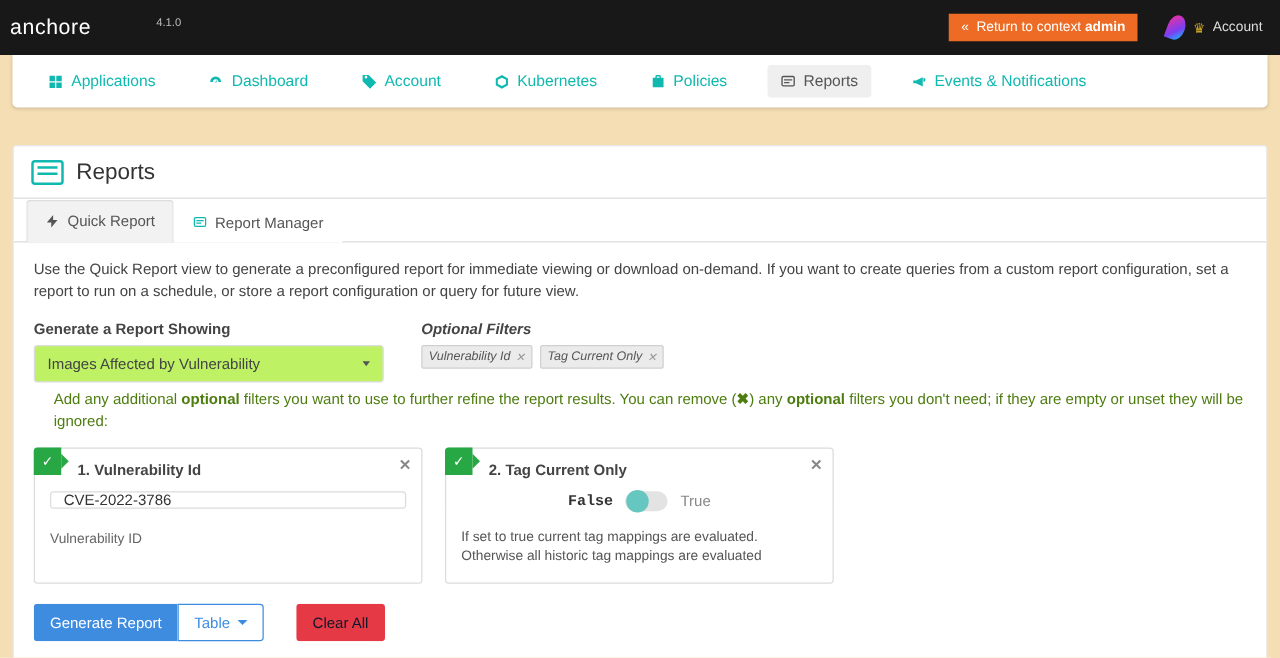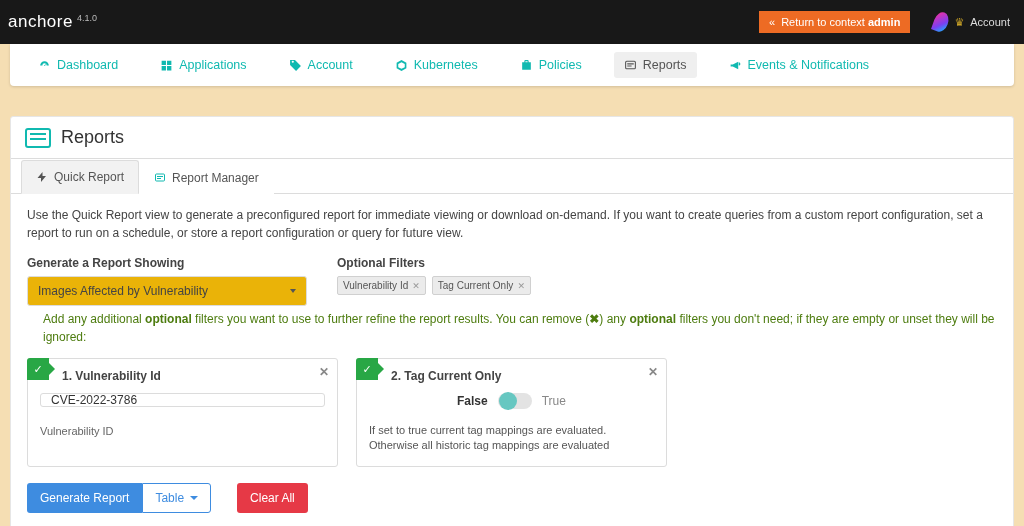--- a/index.html
+++ b/index.html
@@ -51,20 +51,21 @@
     font-size: 17px;
     font-weight: 400;
     letter-spacing: 0.5px;
     font-family: "Trebuchet MS", sans-serif;
   }
   .brand-ver {
     font-size: 9px;
     color: #bbb;
     position: relative;
     top: -6px;
+    margin-left: 48px;
   }
   .topbar-spacer { flex: 1; }
   .return-btn {
     background: var(--orange);
     color: #fff;
     font-size: 11px;
     padding: 5px 10px;
     display: flex;
     align-items: center;
     gap: 6px;
@@ -197,37 +198,37 @@
     line-height: 1.5;
     margin-bottom: 14px;
   }
 
   .two-col {
     display: flex;
     gap: 30px;
     margin-bottom: 4px;
   }
   .colA { width: 280px; }
-  .colB { flex: 1; }
+  .colB { flex: 1; font-style: italic; }
   .label-bold {
     font-weight: 700;
     font-size: 12px;
     margin-bottom: 6px;
   }
   .select-box {
     border: 1px solid var(--border);
     border-radius: 3px;
     height: 28px;
     display: flex;
     align-items: center;
     justify-content: space-between;
     padding: 0 10px;
     font-size: 12px;
     color: #444;
-    background: #eab308;
+    background: #bef264;
     cursor: pointer;
   }
   .chips {
     display: flex;
     gap: 6px;
   }
   .chip {
     background: var(--chip-bg);
     border: 1px solid var(--chip-border);
     border-radius: 2px;
@@ -319,21 +320,21 @@
     color: #666;
   }
   .toggle-row {
     display: flex;
     align-items: center;
     justify-content: center;
     gap: 10px;
     font-size: 12px;
     margin-bottom: 14px;
   }
-  .toggle-row .off { font-weight: 700; color: #333; }
+  .toggle-row .off { font-weight: 700; color: #333; font-family: Liberation Mono, monospace; }
   .toggle-row .on { color: #888; }
   .toggle {
     width: 34px;
     height: 16px;
     background: #e3e3e3;
     border-radius: 10px;
     position: relative;
     cursor: pointer;
   }
   .toggle .knob {
@@ -374,21 +375,21 @@
     background: #fff;
     color: var(--primary-btn);
     border: 1px solid var(--primary-btn);
     display: flex;
     align-items: center;
     gap: 6px;
     border-radius: 0 3px 3px 0;
   }
   .btn-danger {
     background: var(--danger-btn);
-    color: #ffffff;
+    color: #0f172a;
   }
   .caret-down {
     width: 0; height: 0;
     border-left: 4px solid transparent;
     border-right: 4px solid transparent;
     border-top: 4px solid var(--primary-btn);
   }
   .caret-down-sm {
     width: 0; height: 0;
     border-left: 3px solid transparent;
@@ -414,29 +415,29 @@
   <div class="account-btn">
     <span class="account-swoosh"></span>
     <span class="crown">♛</span>
     <span>Account</span>
   </div>
 </div>
 
 <div class="nav-panel">
   <div class="nav-item">
     <svg viewBox="0 0 24 24">
+        <path fill="currentColor" d="M3 3h8v8H3zM13 3h8v8h-8zM3 13h8v8H3zM13 13h8v8h-8z"></path>
+      </svg>
+    <span>Applications</span>
+  </div>
+  <div class="nav-item">
+    <svg viewBox="0 0 24 24">
         <path fill="currentColor" d="M12 4a8 8 0 00-8 8h4a4 4 0 118 0h4a8 8 0 00-8-8zm-1 9l4-5-2 5h-2z"></path>
       </svg>
     <span>Dashboard</span>
-  </div>
-  <div class="nav-item">
-    <svg viewBox="0 0 24 24">
-        <path fill="currentColor" d="M3 3h8v8H3zM13 3h8v8h-8zM3 13h8v8H3zM13 13h8v8h-8z"></path>
-      </svg>
-    <span>Applications</span>
   </div>
   <div class="nav-item">
     <svg viewBox="0 0 24 24">
         <path fill="currentColor" d="M2 2h9l11 11-9 9L2 11V2zm5 5a2 2 0 100-4 2 2 0 000 4z"></path>
       </svg>
     <span>Account</span>
   </div>
   <div class="nav-item">
     <svg viewBox="0 0 24 24">
         <path fill="currentColor" d="M12 2l9 5v10l-9 5-9-5V7l9-5zm0 4L6 9v6l6 3 6-3V9l-6-3z"></path>

